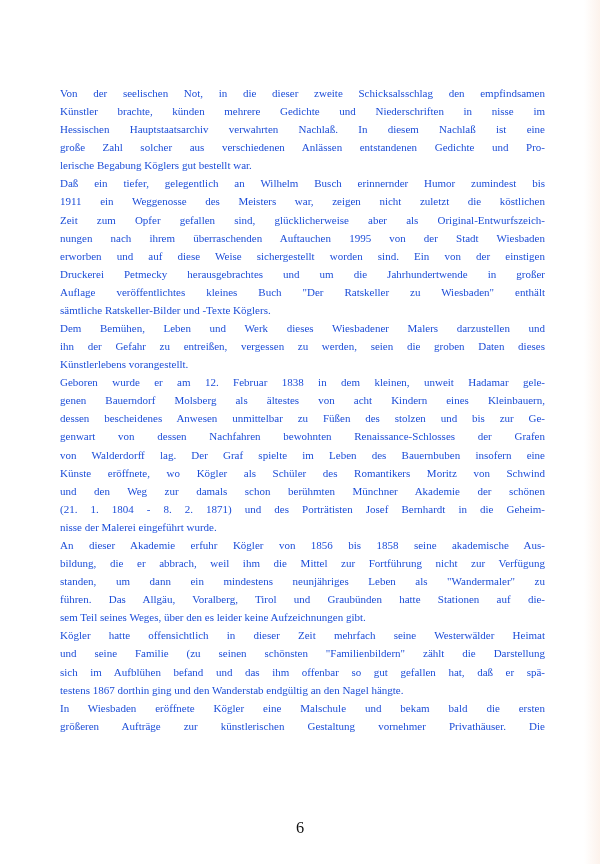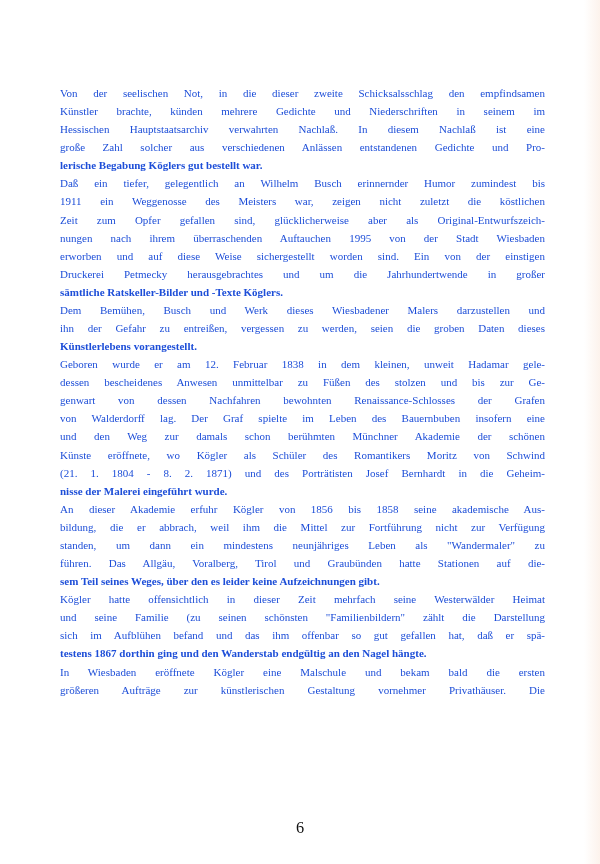--- a/index.html
+++ b/index.html
@@ -35,21 +35,20 @@
       display: block;
       height: 18.08px;
       white-space: nowrap;
       text-align: justify;
       text-align-last: justify;
       overflow: visible;
     }
     .line.last {
       text-align: center;
       text-align-last: left;
-      font-weight: bold;
     }
     .page-number {
       position: absolute;
       left: 0;
       width: 600px;
       top: 818px;
       text-align: center;
       font-family: "Liberation Serif", "DejaVu Serif", serif;
       font-size: 16.3px;
       color: #111111;
@@ -57,49 +56,51 @@
   </style>
 </head>
 <body>
 
 <div class="page-edge"></div>
 
 <div class="text-block">
 
   <div>
     <span class="line">Von der seelischen Not, in die dieser zweite Schicksalsschlag den empfindsamen</span>
-    <span class="line">Künstler brachte, künden mehrere Gedichte und Niederschriften in seinem im</span>
+    <span class="line">Künstler brachte, künden mehrere Gedichte und Niederschriften in nisse im</span>
     <span class="line">Hessischen Hauptstaatsarchiv verwahrten Nachlaß. In diesem Nachlaß ist eine</span>
     <span class="line">große Zahl solcher aus verschiedenen Anlässen entstandenen Gedichte und Pro-</span>
     <span class="line last">lerische Begabung Köglers gut bestellt war.</span>
   </div>
 
   <div>
     <span class="line">Daß ein tiefer, gelegentlich an Wilhelm Busch erinnernder Humor zumindest bis</span>
     <span class="line">1911 ein Weggenosse des Meisters war, zeigen nicht zuletzt die köstlichen</span>
     <span class="line">Zeit zum Opfer gefallen sind, glücklicherweise aber als Original-Entwurfszeich-</span>
     <span class="line">nungen nach ihrem überraschenden Auftauchen 1995 von der Stadt Wiesbaden</span>
     <span class="line">erworben und auf diese Weise sichergestellt worden sind. Ein von der einstigen</span>
     <span class="line">Druckerei Petmecky herausgebrachtes und um die Jahrhundertwende in großer</span>
+    <span class="line">Auflage veröffentlichtes kleines Buch "Der Ratskeller zu Wiesbaden" enthält</span>
     <span class="line last">sämtliche Ratskeller-Bilder und -Texte Köglers.</span>
   </div>
 
   <div>
-    <span class="line">Dem Bemühen, Busch und Werk dieses Wiesbadener Malers darzustellen und</span>
+    <span class="line">Dem Bemühen, Leben und Werk dieses Wiesbadener Malers darzustellen und</span>
     <span class="line">ihn der Gefahr zu entreißen, vergessen zu werden, seien die groben Daten dieses</span>
     <span class="line last">Künstlerlebens vorangestellt.</span>
   </div>
 
   <div>
     <span class="line">Geboren wurde er am 12. Februar 1838 in dem kleinen, unweit Hadamar gele-</span>
+    <span class="line">genen Bauerndorf Molsberg als ältestes von acht Kindern eines Kleinbauern,</span>
     <span class="line">dessen bescheidenes Anwesen unmittelbar zu Füßen des stolzen und bis zur Ge-</span>
     <span class="line">genwart von dessen Nachfahren bewohnten Renaissance-Schlosses der Grafen</span>
     <span class="line">von Walderdorff lag. Der Graf spielte im Leben des Bauernbuben insofern eine</span>
+    <span class="line">Künste eröffnete, wo Kögler als Schüler des Romantikers Moritz von Schwind</span>
     <span class="line">und den Weg zur damals schon berühmten Münchner Akademie der schönen</span>
-    <span class="line">Künste eröffnete, wo Kögler als Schüler des Romantikers Moritz von Schwind</span>
     <span class="line">(21. 1. 1804 - 8. 2. 1871) und des Porträtisten Josef Bernhardt in die Geheim-</span>
     <span class="line last">nisse der Malerei eingeführt wurde.</span>
   </div>
 
   <div>
     <span class="line">An dieser Akademie erfuhr Kögler von 1856 bis 1858 seine akademische Aus-</span>
     <span class="line">bildung, die er abbrach, weil ihm die Mittel zur Fortführung nicht zur Verfügung</span>
     <span class="line">standen, um dann ein mindestens neunjähriges Leben als "Wandermaler" zu</span>
     <span class="line">führen. Das Allgäu, Voralberg, Tirol und Graubünden hatte Stationen auf die-</span>
     <span class="line last">sem Teil seines Weges, über den es leider keine Aufzeichnungen gibt.</span>

